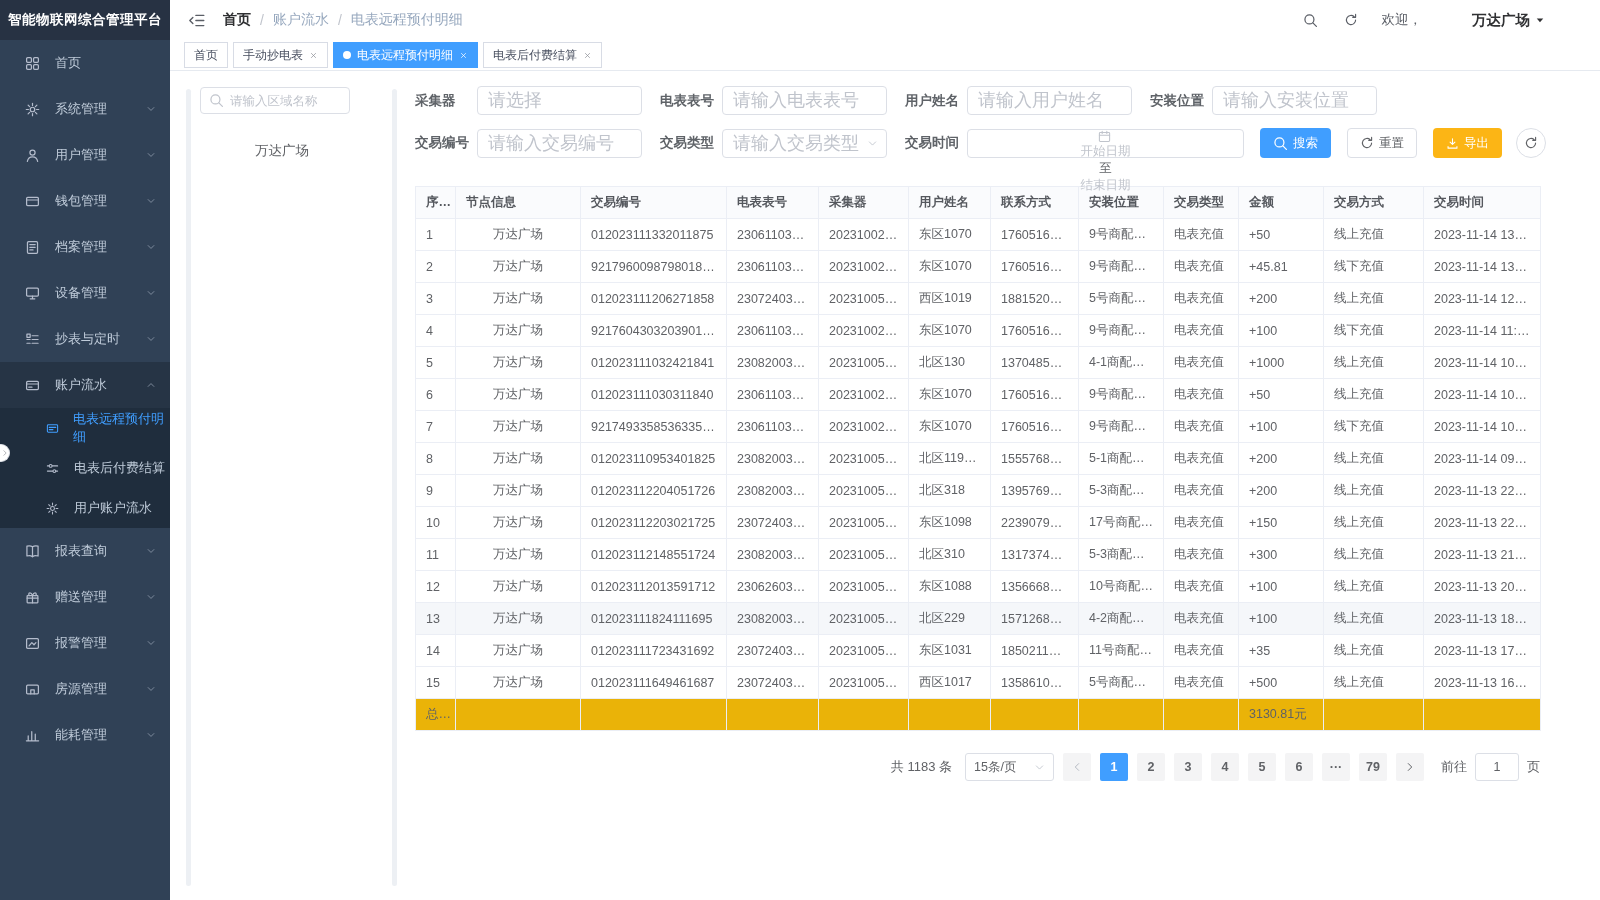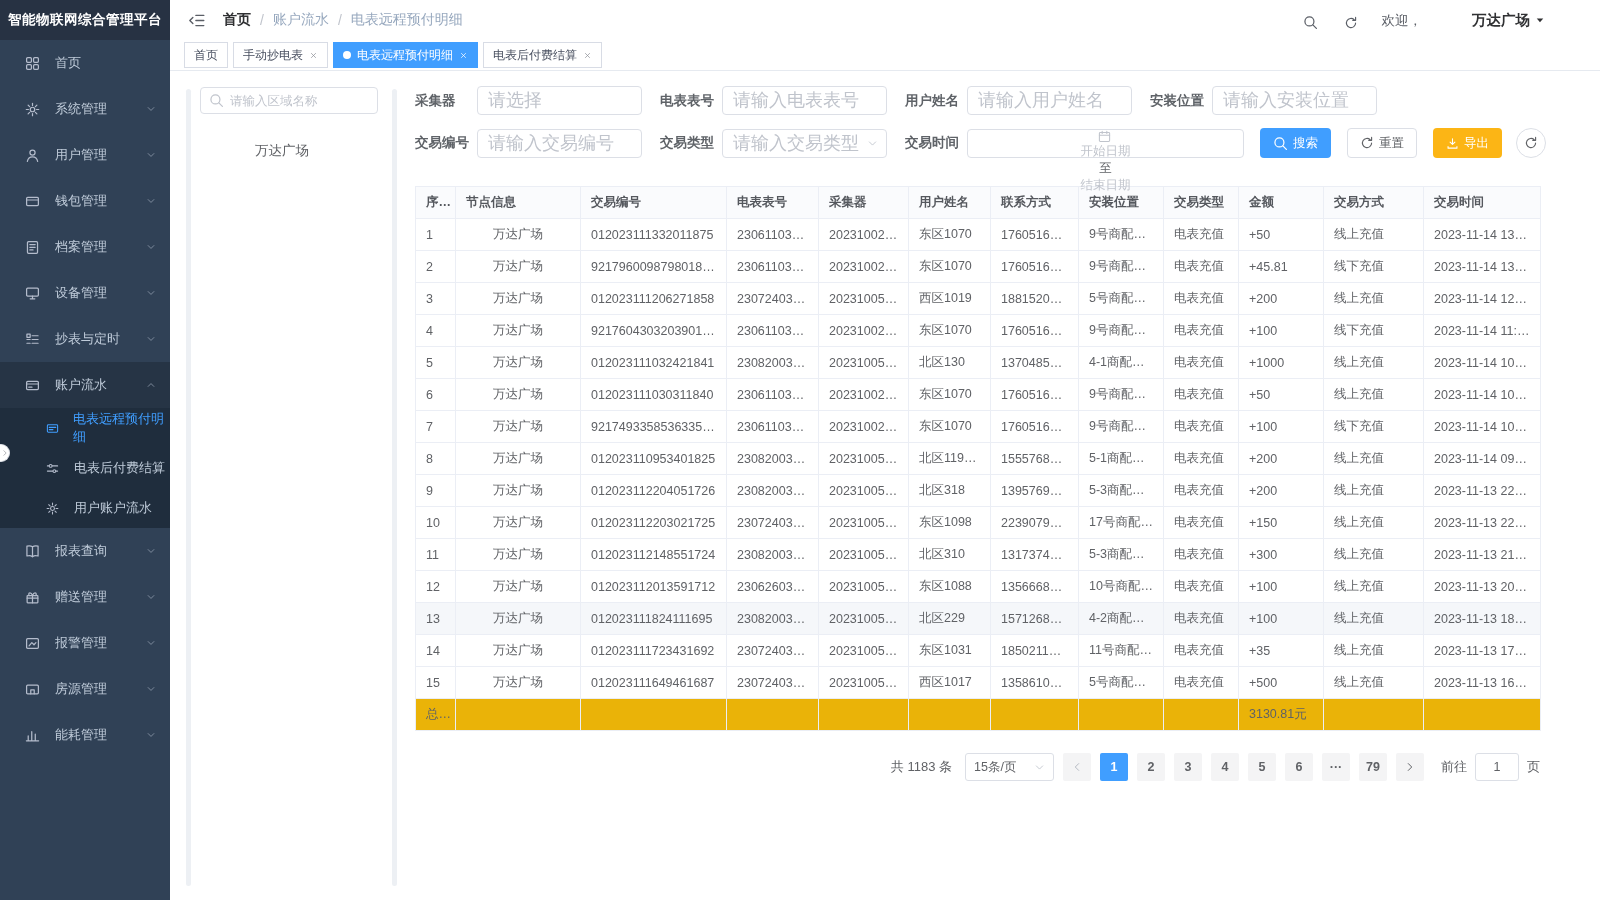--- a/index.html
+++ b/index.html
@@ -31,42 +31,42 @@
                  display:flex; align-items:center; justify-content:center; color:#909399; z-index:9; }
 
   
   .main { position:absolute; left:170px; top:0; width:1430px; height:900px; }
   .navbar { height:40px; display:flex; align-items:center; padding:0 18px; background:#fff; }
   .fold-btn { color:#5a5e66; margin-right:18px; cursor:pointer; }
   .breadcrumb { display:flex; align-items:center; gap:9px; font-size:14px; }
   .bc-home { color:#303133; font-weight:bold; }
   .bc-sep { color:#c0c4cc; }
   .bc-item { color:#97a8be; }
-  .nav-right { margin-left:auto; display:flex; align-items:flex-end; }
+  .nav-right { margin-left:auto; display:flex; align-items:center; }
   .nav-icon { color:#5a5e66; cursor:pointer; margin-left:26px; }
   .welcome { margin-left:24px; color:#5a5e66; font-size:13.5px; }
   .user-drop { margin-left:50px; margin-right:36px; display:flex; align-items:center; gap:4px;
                color:#303133; font-weight:bold; font-size:14.5px; cursor:pointer; }
 
   .tabs-bar { height:31px; display:flex; align-items:center; gap:5px; padding:0 14px;
               border-bottom:1px solid #e6eaf0; background:#fff; }
   .tab { height:26px; display:inline-flex; align-items:center; gap:6px; padding:0 9px;
          border:1px solid #d8dce5; background:#fff; color:#495060; font-size:12px; cursor:pointer; }
   .tab .tab-close { color:#909399; font-size:12px; line-height:1; }
   .tab.active { background:#409eff; border-color:#409eff; color:#fff; }
   .tab.active .tab-close { color:#fff; }
   .tab-dot { width:8px; height:8px; border-radius:50%; background:#fff; }
 
   
   .content { display:flex; height:829px; }
   .tree-panel { width:230px; position:relative; padding-top:16px; }
   .scroll-track { position:absolute; top:18px; bottom:14px; width:5px; background:#edf0f4; border-radius:3px; }
   .scroll-track.left { left:16px; }
   .scroll-track.right { right:3px; }
-  .tree-search { margin-left:30px; width:178px; height:27px; border:1px solid #dcdfe6; border-radius:4px;
+  .tree-search { margin-left:30px; width:150px; height:27px; border:1px solid #dcdfe6; border-radius:4px;
                  display:flex; align-items:center; padding:0 8px; color:#c0c4cc; background:#fff; }
   .tree-search input { border:none; outline:none; width:100%; margin-left:6px; font-size:12.5px;
                        font-family:inherit; color:#606266; }
   .tree-search input::placeholder { color:#c0c4cc; }
   .tree-node { margin-top:28px; padding-left:85px; color:#606266; font-size:13.5px; cursor:pointer; }
 
   .main-panel { flex:1; padding:15px 20px 0 15px; }
 
   
   .filter-row { display:flex; align-items:center; margin-bottom:13px; }

